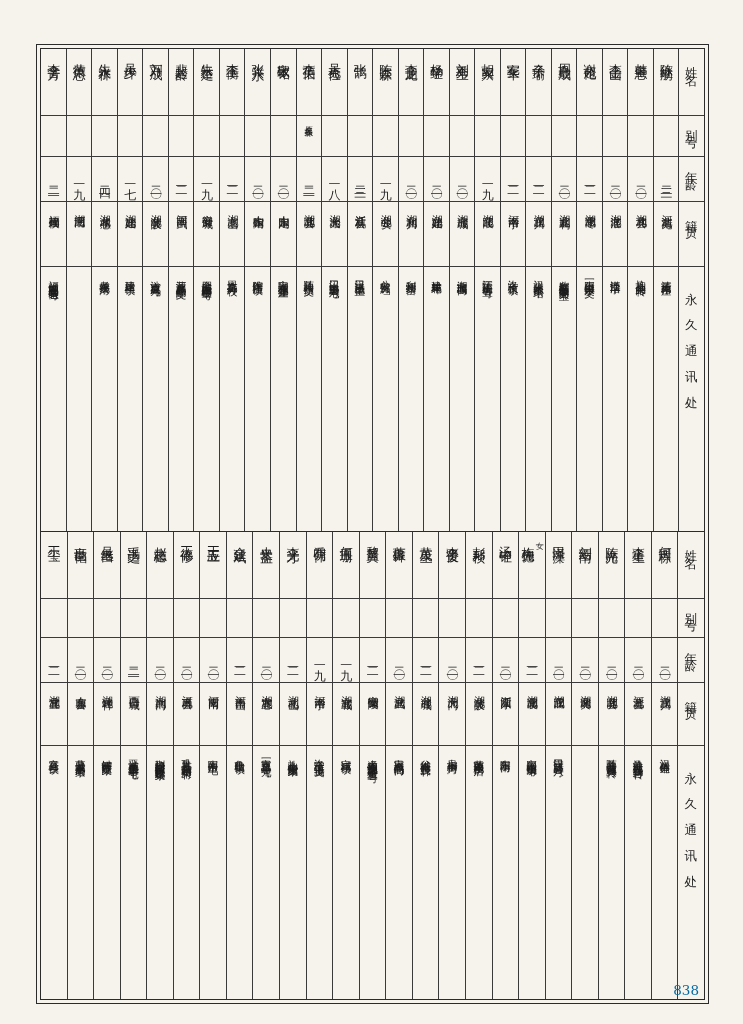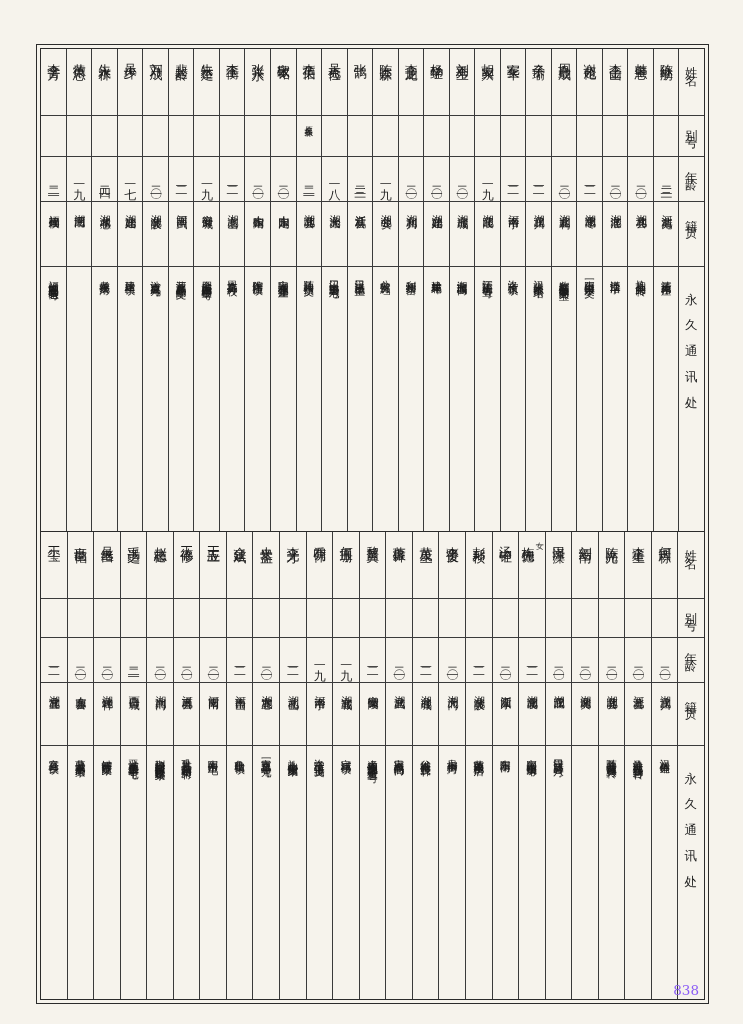--- a/index.html
+++ b/index.html
@@ -67,21 +67,21 @@
   .t-addr{font-size:10.5px;letter-spacing:1px;height:120px;}
 
   
   .hdr .t-h2{font-size:12.5px;letter-spacing:7px;padding-top:4px;}
   .hdr .cell-age,.hdr .cell-alias{align-items:flex-start;}
   .hdr .t-haddr{font-size:12.5px;letter-spacing:26px;padding-top:10px;height:auto;}
 
   .page-number{
     position:absolute;right:44px;bottom:26px;
     font-family:"DejaVu Serif", serif;
-    font-size:13.5px;color:#8b5cf6;
+    font-size:13.5px;color:#0369a1;
   }
 </style>
 </head>
 <body>
 
 <div class="page">
   <div class="sheet">
     <div class="sheet-body">
 
       <div class="section sec-top">

